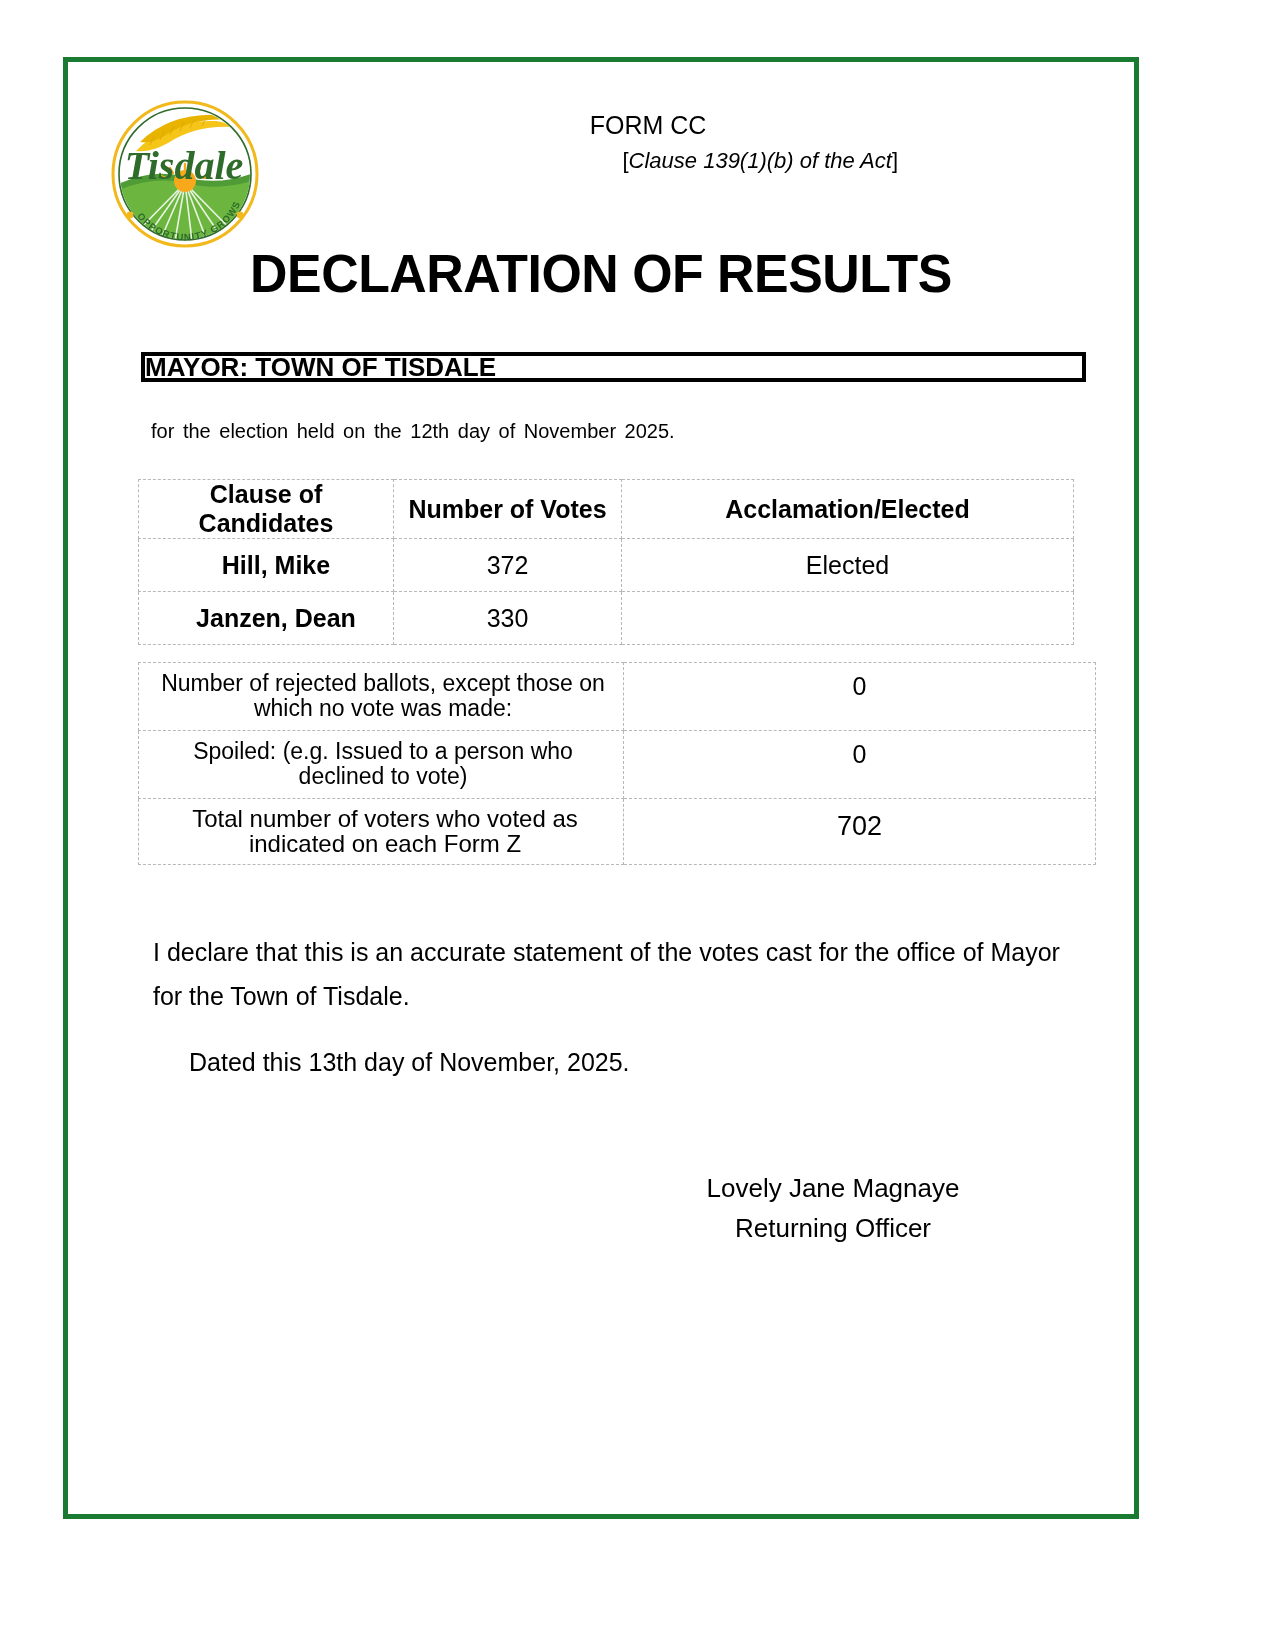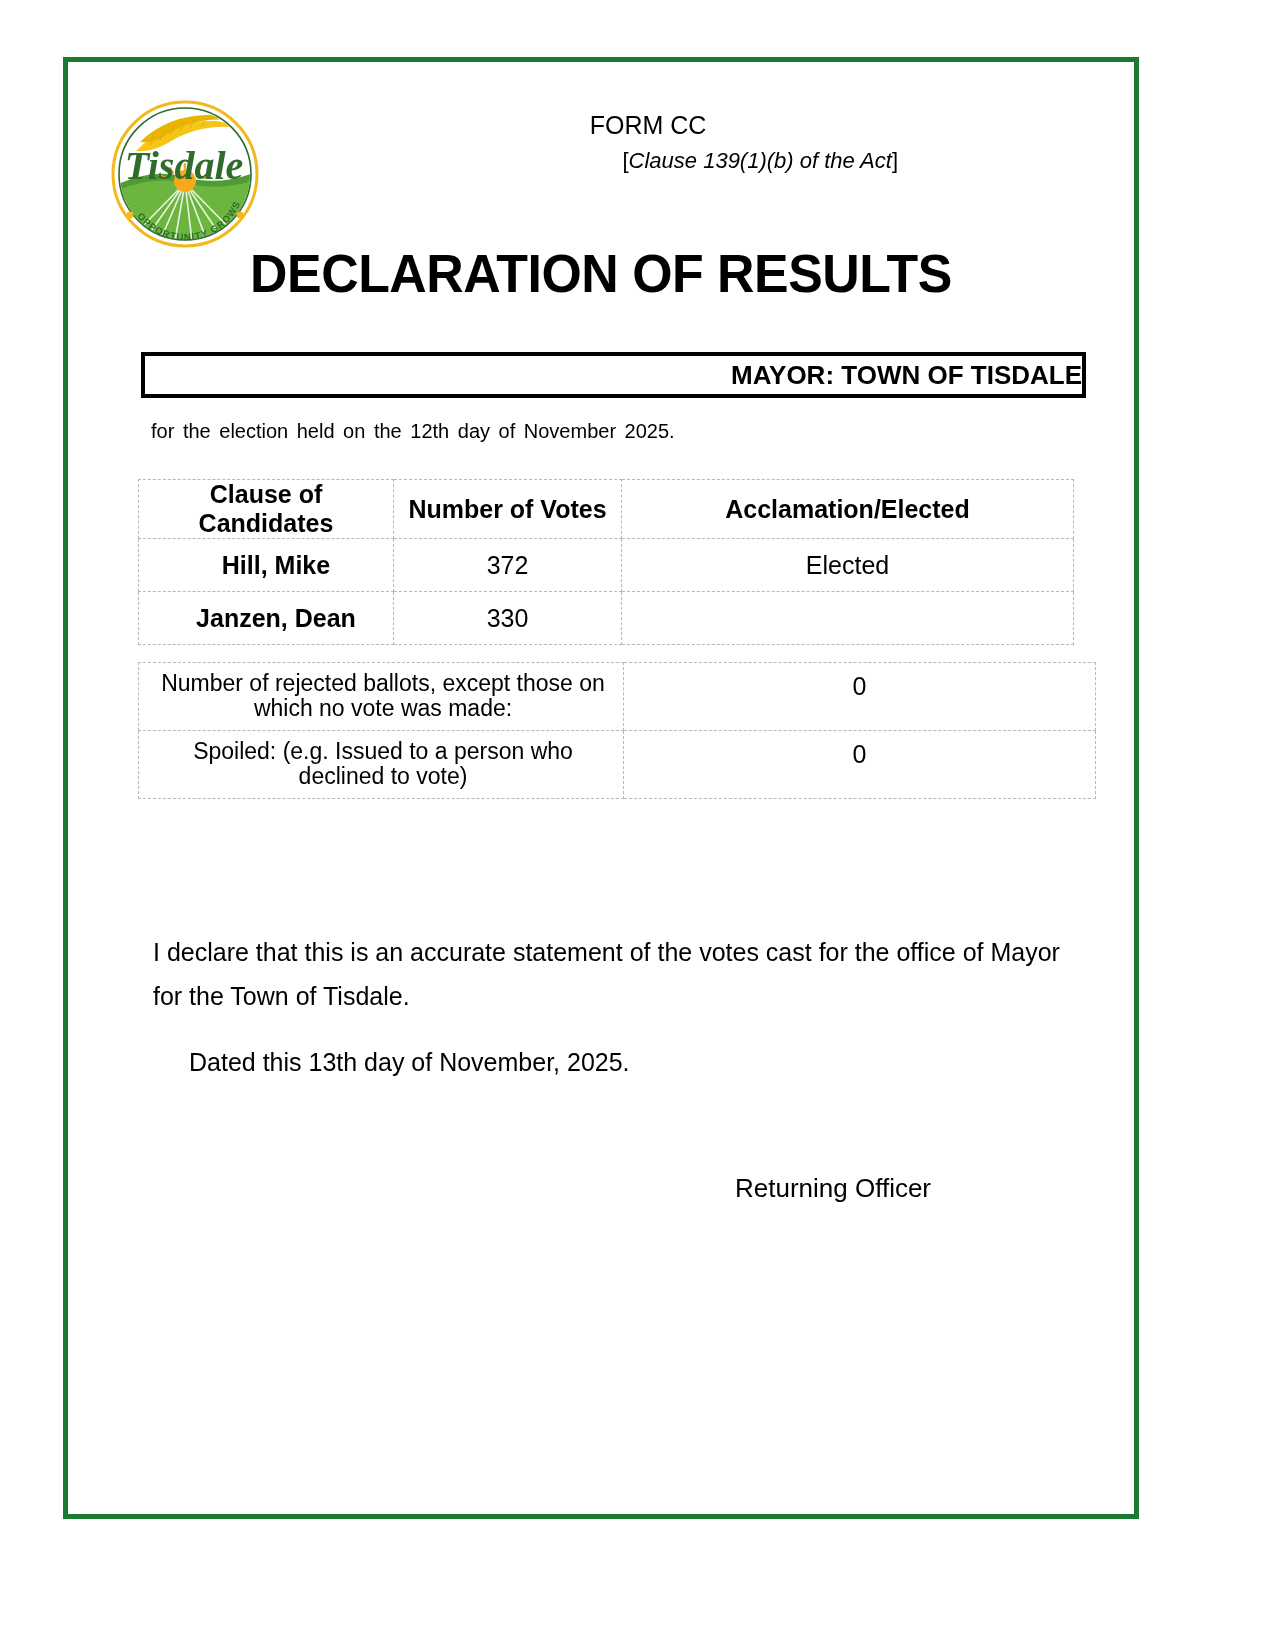--- a/index.html
+++ b/index.html
@@ -79,26 +79,26 @@
     transform: scaleX(0.96);
     transform-origin: center top;
   }
 
   
   .office-box {
     position: absolute;
     left: 73px;
     top: 290px;
     width: 945px;
-    height: 46px;
+    height: 30px;
     border: 4px solid #000000;
     box-sizing: border-box;
     display: flex;
     align-items: center;
-    justify-content: flex-end;
+    justify-content: flex-start;
     font-size: 26px;
     font-weight: bold;
   }
 
   .election-line {
     position: absolute;
     left: 83px;
     top: 358px;
     font-size: 20px;
     word-spacing: 3px;
@@ -312,25 +312,30 @@
     <table class="ballot-table">
       <tbody>
         <tr class="ballot-row-h">
           <td class="label">Number of rejected ballots, except those on which  no  vote  was made:</td>
           <td class="value">0</td>
         </tr>
         <tr class="ballot-row-h">
           <td class="label">Spoiled: (e.g. Issued to a person who declined to vote)</td>
           <td class="value">0</td>
         </tr>
+        <tr class="ballot-row-h2 total">
+          <td class="label">Total number of voters who voted as indicated on each Form Z</td>
+          <td class="value">702</td>
+        </tr>
       </tbody>
     </table>
 
     <div class="declaration">I declare that this is an accurate statement of the votes cast for the office of Mayor for the Town of Tisdale.</div>
 
     <div class="dated">Dated this 13th day of November, 2025.</div>
 
     <div class="signature">
+      <div>Lovely Jane Magnaye</div>
       <div>Returning Officer</div>
     </div>
 
   </div>
 </div>
 
 </body></html>

